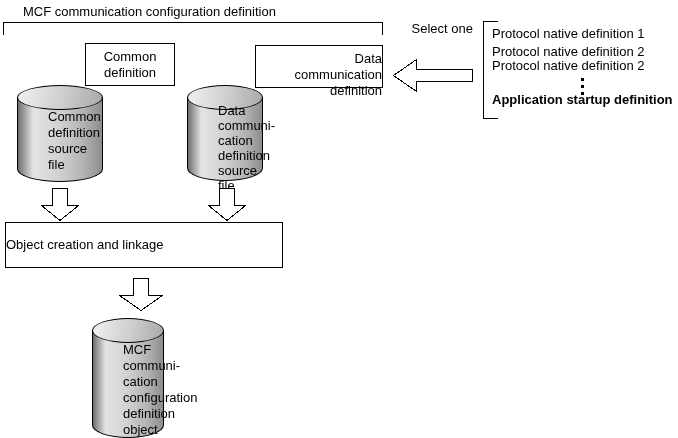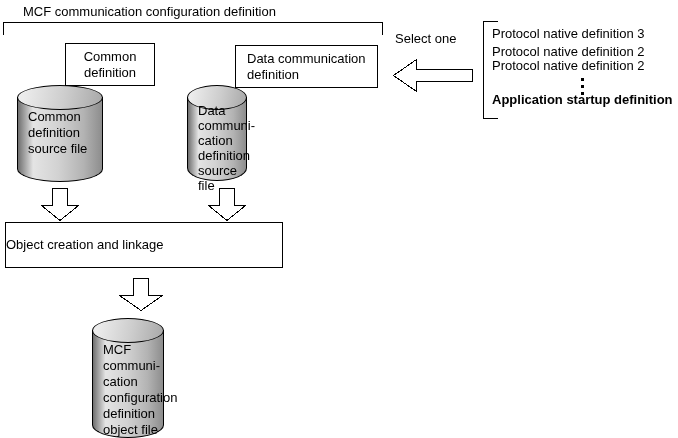--- a/index.html
+++ b/index.html
@@ -3,69 +3,69 @@
 <meta charset="utf-8">
 <style>
   html, body { margin: 0; padding: 0; background: #fff; }
   body {
     width: 678px; height: 438px;
     font-family: "Liberation Sans", sans-serif;
     font-size: 13px; color: #000;
     position: relative; overflow: hidden;
   }
   .abs { position: absolute; }
-  .pre { white-space: pre-line; }
+  .pre { white-space: pre-line; margin-left: 20px; }
 
   
   .title { left: 23px; top: 4px; }
   .title-bracket {
     left: 3px; top: 22px; width: 378px; height: 12px;
     border-top: 1px solid #000; border-left: 1px solid #000; border-right: 1px solid #000;
   }
   .list-bracket {
     left: 483px; top: 21px; width: 14px; height: 96px;
     border-left: 1px solid #000; border-top: 1px solid #000; border-bottom: 1px solid #000;
   }
 
   
   .box {
     background: #fff; border: 1px solid #000; z-index: 3;
     line-height: 16px;
   }
   .box.common { left: 65px; top: 43px; width: 90px; height: 43px;
     text-align: center; padding-top: 5px; box-sizing: border-box; }
-  .box.datacomm { left: 235px; top: 45px; width: 143px; height: 43px;
-    padding: 5px 0 0 11px; box-sizing: border-box; }
+  .box.datacomm { left: 235px; top: 45px; width: 128px; height: 43px;
+    padding: 5px 0 0 11px; box-sizing: border-box; text-align: right; }
   .box.objbox { left: 5px; top: 222px; width: 278px; height: 46px;
     text-align: left; line-height: 44px; box-sizing: border-box; }
 
   
   .cylinder { z-index: 1; }
   .cyl-top {
     position: absolute; left: 0; right: 0; top: 0; height: 25px;
     border: 1px solid #000; border-radius: 50%; box-sizing: border-box;
     background: linear-gradient(100deg, #ececec 8%, #cdcdcd 55%, #a8a8a8 100%);
   }
   .cyl-body {
     position: absolute; left: 0; right: 0; top: 12px; bottom: 0;
     border: 1px solid #000; border-top: none; box-sizing: border-box;
     border-radius: 0 0 50% 50% / 0 0 13px 13px;
     background: linear-gradient(to right, #6f6f6f 0%, #e4e4e4 18%, #d2d2d2 48%, #b3b3b3 78%, #8d8d8d 100%);
   }
   .cyl-text { position: absolute; left: 11px; right: 2px; z-index: 2; line-height: 15px; }
 
   .cyl-common { left: 17px; top: 85px; width: 86px; height: 97px; }
   .cyl-common .cyl-text { top: 24px; line-height: 16px; }
-  .cyl-datacomm { left: 187px; top: 85px; width: 60px; height: 96px; }
+  .cyl-datacomm { left: 187px; top: 85px; width: 76px; height: 96px; }
   .cyl-datacomm .cyl-text { top: 18px; line-height: 15px; }
   .cyl-mcf { left: 92px; top: 318px; width: 72px; height: 120px; }
   .cyl-mcf .cyl-text { top: 24px; line-height: 16px; }
 
   
-  .select-label { left: 395px; top: 31px; width: 78px; text-align: left; }
+  .select-label { left: 395px; top: 21px; width: 78px; text-align: right; }
   .def-item { left: 492px; height: 15px; }
   .vdots { left: 581px; top: 78px; width: 3px; }
   .vdots span { display: block; width: 3px; height: 3px; background: #000; margin-bottom: 4px; }
 
   svg { display: block; }
   .arrow { z-index: 2; }
 </style>
 </head>
 <body>
 
@@ -127,21 +127,21 @@
 
 <div class="abs select-label">Select one</div>
 <div class="abs arrow" style="left:393px; top:59px;">
   <svg width="80" height="33" shape-rendering="crispEdges">
     <polygon points="0.5,16.5 23.5,0.5 23.5,10.5 79.5,10.5 79.5,22.5 23.5,22.5 23.5,32.5" fill="#ffffff" stroke="#000000"></polygon>
   </svg>
 </div>
 
 <div class="abs list-bracket"></div>
 <div>
-  <div class="abs def-item" style="top:26px;">Protocol native definition 3</div>
+  <div class="abs def-item" style="top:26px;">Protocol native definition 1</div>
   <div class="abs def-item" style="top:44px;">Protocol native definition 2</div>
   <div class="abs def-item" style="top:58px;">Protocol native definition 2</div>
   <div class="abs vdots">
       <span></span>
       <span></span>
       <span></span>
     </div>
   <div class="abs def-item" style="top:92px;font-weight:bold;">Application startup definition</div>
 </div>
 

